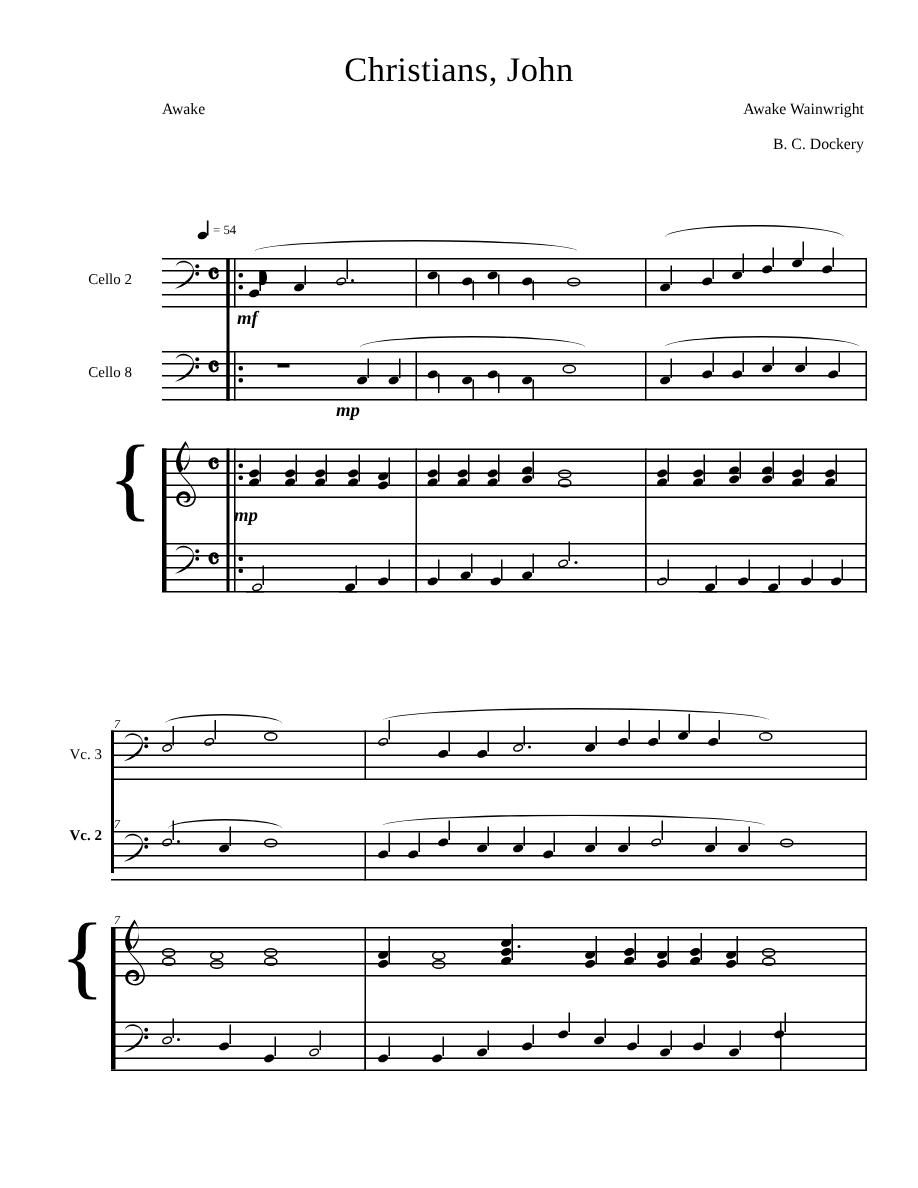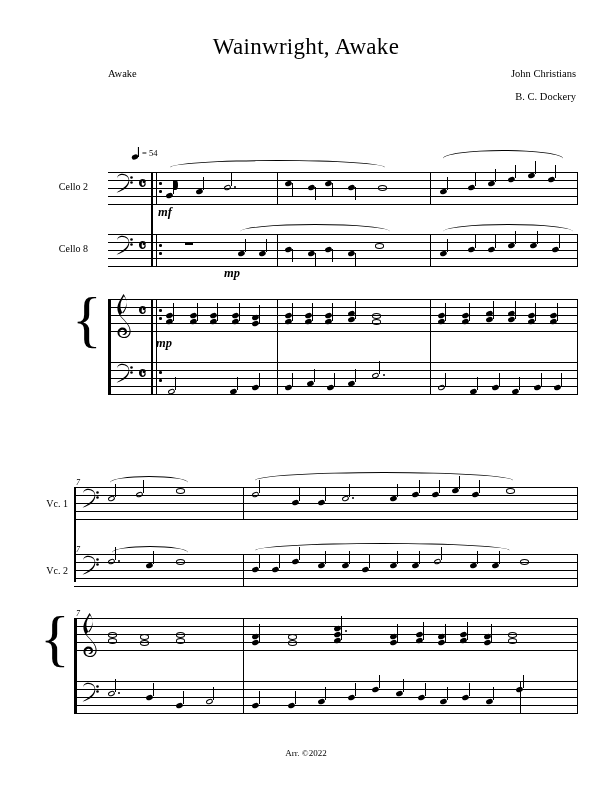--- a/index.html
+++ b/index.html
@@ -183,25 +183,24 @@
     position: absolute;
     background: #000;
     width: 2.6px;
   }
 </style>
 </head>
 <body>
 
 <div class="page">
 
-  <div class="title">Wainwright, Awake</div>
+  <div class="title">Christians, John</div>
   <div class="score-label">Awake</div>
-  <div class="composer">John Christians</div>
+  <div class="composer">Awake Wainwright</div>
   <div class="arranger">B. C. Dockery</div>
-  <div class="footer">Arr. ©2022</div>
 
   <div class="tempo-text" style="left:142px; top:148px;">= 54</div>
   <svg style="position:absolute;left:131px;top:146px;" width="12" height="14" viewBox="0 0 12 14">
     <ellipse cx="4" cy="11" rx="3.3" ry="2.4" transform="rotate(-20 4 11)" fill="#000"></ellipse>
     <rect x="6.9" y="1" width="1.1" height="10" fill="#000"></rect>
   </svg>
 
   <div class="inst-name" style="left:18px; top:181px; width:70px;">Cello 2</div>
   <div class="staff" style="left:108px; top:172px; width:470px; height:32px;">
     <div class="line" style="top:0px;"></div>
@@ -448,21 +447,21 @@
   <div class="nh" style="left:512px; top:389px;"></div>
   <div class="stem" style="left:518.6px; top:377px; height:13px;"></div>
   <div class="ledger" style="left:508px; top:394px;"></div>
   <div class="nh" style="left:534px; top:385px;"></div>
   <div class="stem" style="left:540.6px; top:373px; height:13px;"></div>
   <div class="nh" style="left:554px; top:385px;"></div>
   <div class="stem" style="left:560.6px; top:373px; height:13px;"></div>
   <div class="barline" style="left:577px; top:362px; height:33px;"></div>
 
   <div class="meas-num" style="left:76px; top:478px;">7</div>
-  <div class="inst-name" style="left:18px; top:498px; width:50px;">Vc. 1</div>
+  <div class="inst-name" style="left:18px; top:498px; width:50px;">Vc. 3</div>
   <div class="staff" style="left:74px; top:487px; width:504px; height:32px;">
     <div class="line" style="top:0px;"></div>
     <div class="line" style="top:8px;"></div>
     <div class="line" style="top:16px;"></div>
     <div class="line" style="top:24px;"></div>
     <div class="line" style="top:32px;"></div>
   </div>
   <div class="barline thick" style="left:74px; top:487px; height:95px;"></div>
   <svg style="position:absolute;left:80px;top:488px;" width="22" height="26" viewBox="0 0 22 26">
     <path d="M3 6 C3 2, 9 1, 12.5 3.2 C16 5.4, 15 10, 11 13.5 C8 16.2, 5 18, 2.5 19.5 C6 18.9, 11 16.5, 13.5 13 C16.5 8.8, 15.6 3.5, 11.5 1.6 C7.5 -0.3, 3 1.6, 3 6 Z" fill="#000"></path>
@@ -496,21 +495,21 @@
   <div class="stem" style="left:458.6px; top:476px; height:13px;"></div>
   <div class="nh" style="left:472px; top:492px;"></div>
   <div class="stem" style="left:478.6px; top:480px; height:13px;"></div>
   <div class="nh whole" style="left:506px; top:488px;"></div>
   <div class="barline" style="left:577px; top:487px; height:33px;"></div>
 
   <div class="slur" style="left:110px; top:476px; width:78px; height:12px;"></div>
   <div class="slur" style="left:255px; top:472px; width:258px; height:16px;"></div>
 
   <div class="meas-num" style="left:76px; top:545px;">7</div>
-  <div class="inst-name" style="left:18px; top:565px; width:50px;">Vc. 2</div>
+  <div class="inst-name" style="left:18px; top:552px; width:50px;font-weight:bold;">Vc. 2</div>
   <div class="staff" style="left:74px; top:554px; width:504px; height:32px;">
     <div class="line" style="top:0px;"></div>
     <div class="line" style="top:8px;"></div>
     <div class="line" style="top:16px;"></div>
     <div class="line" style="top:24px;"></div>
     <div class="line" style="top:32px;"></div>
   </div>
   <svg style="position:absolute;left:80px;top:555px;" width="22" height="26" viewBox="0 0 22 26">
     <path d="M3 6 C3 2, 9 1, 12.5 3.2 C16 5.4, 15 10, 11 13.5 C8 16.2, 5 18, 2.5 19.5 C6 18.9, 11 16.5, 13.5 13 C16.5 8.8, 15.6 3.5, 11.5 1.6 C7.5 -0.3, 3 1.6, 3 6 Z" fill="#000"></path>
     <circle cx="17.5" cy="4.5" r="1.3" fill="#000"></circle>

